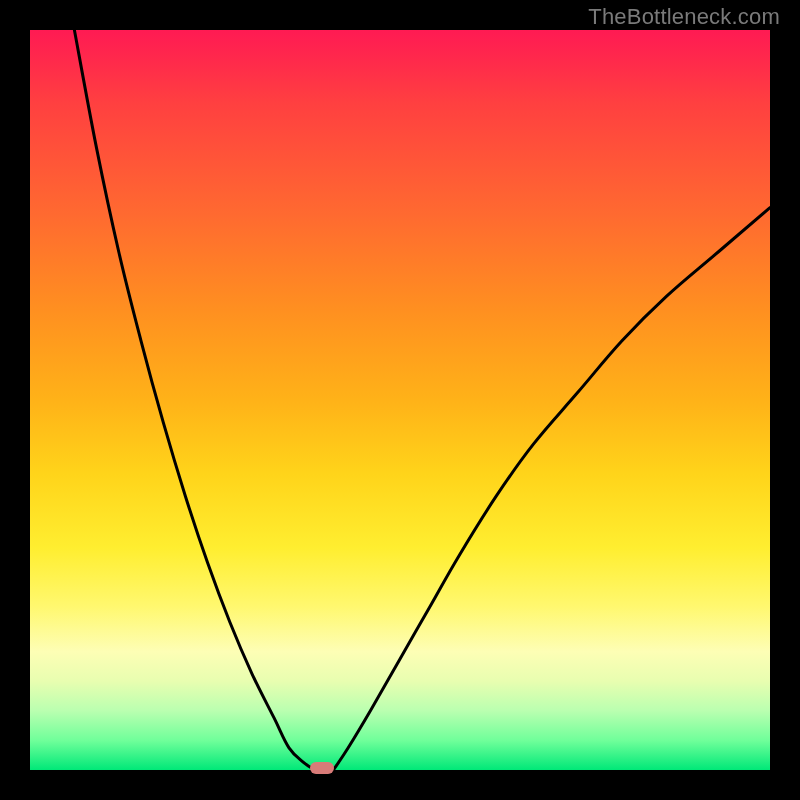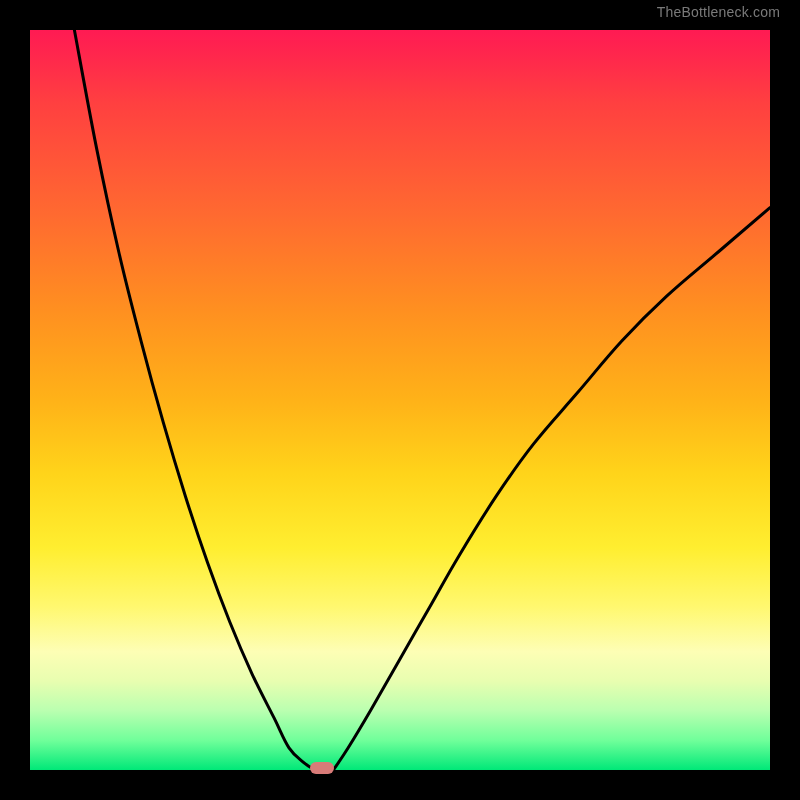--- a/index.html
+++ b/index.html
@@ -41,21 +41,21 @@
       #baffb0 92%,
       #70ff9a 96%,
       #00e878 100%
     );
   }
   .watermark {
     position: absolute;
     top: 4px;
     right: 20px;
     color: #7a7a7a;
-    font-size: 14px;
+    font-size: 22px;
     font-weight: 500;
     letter-spacing: 0.2px;
   }
   svg.curve {
     position: absolute;
     top: 0;
     left: 0;
     width: 740px;
     height: 740px;
     overflow: visible;

